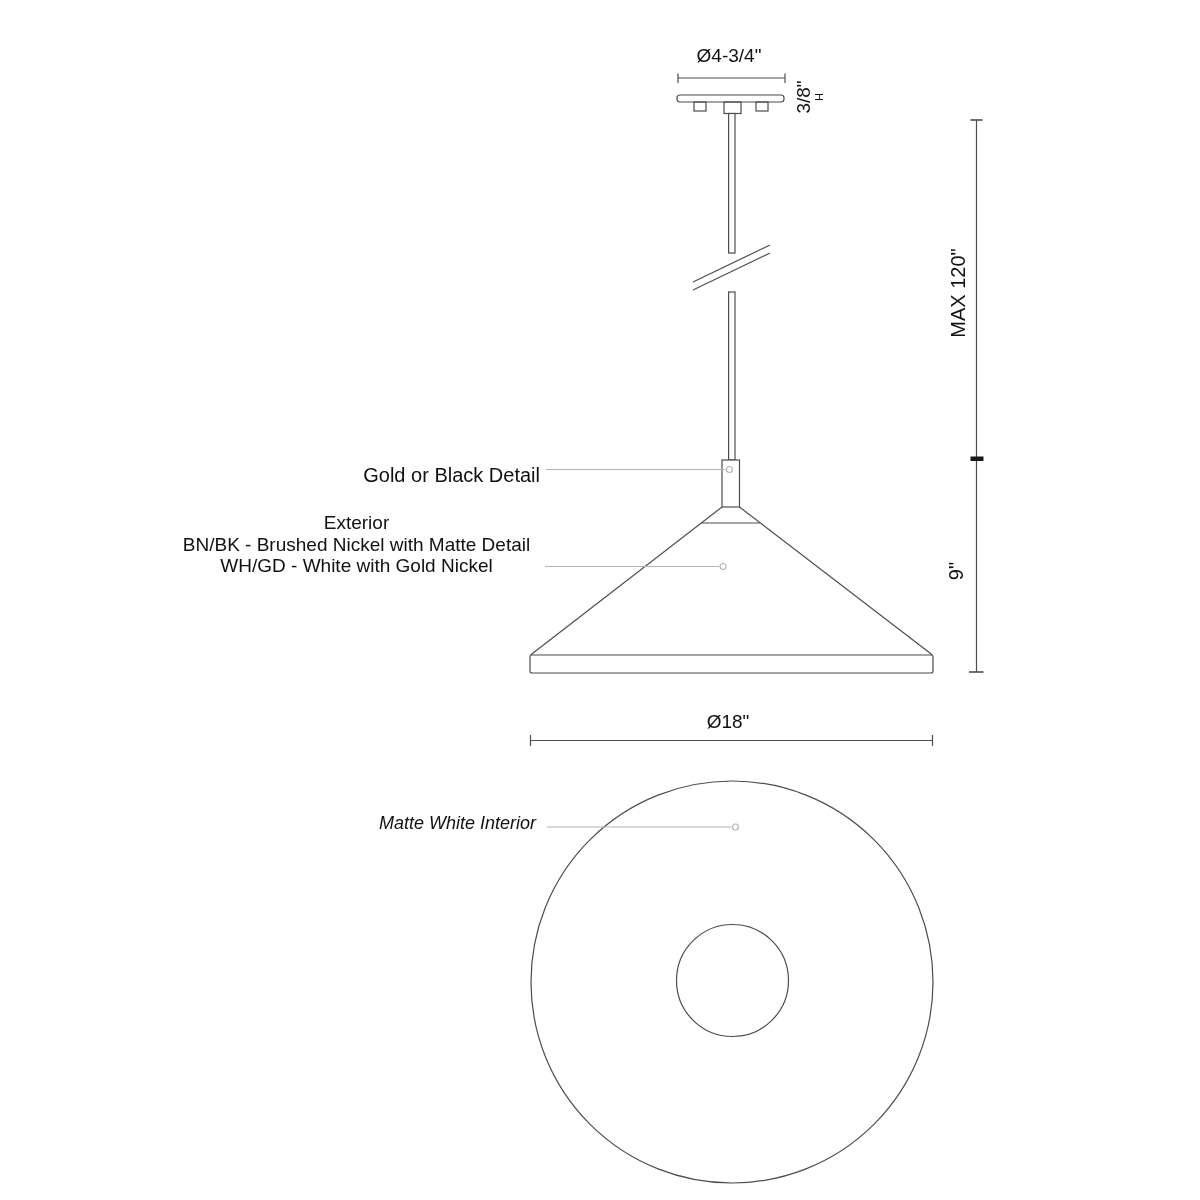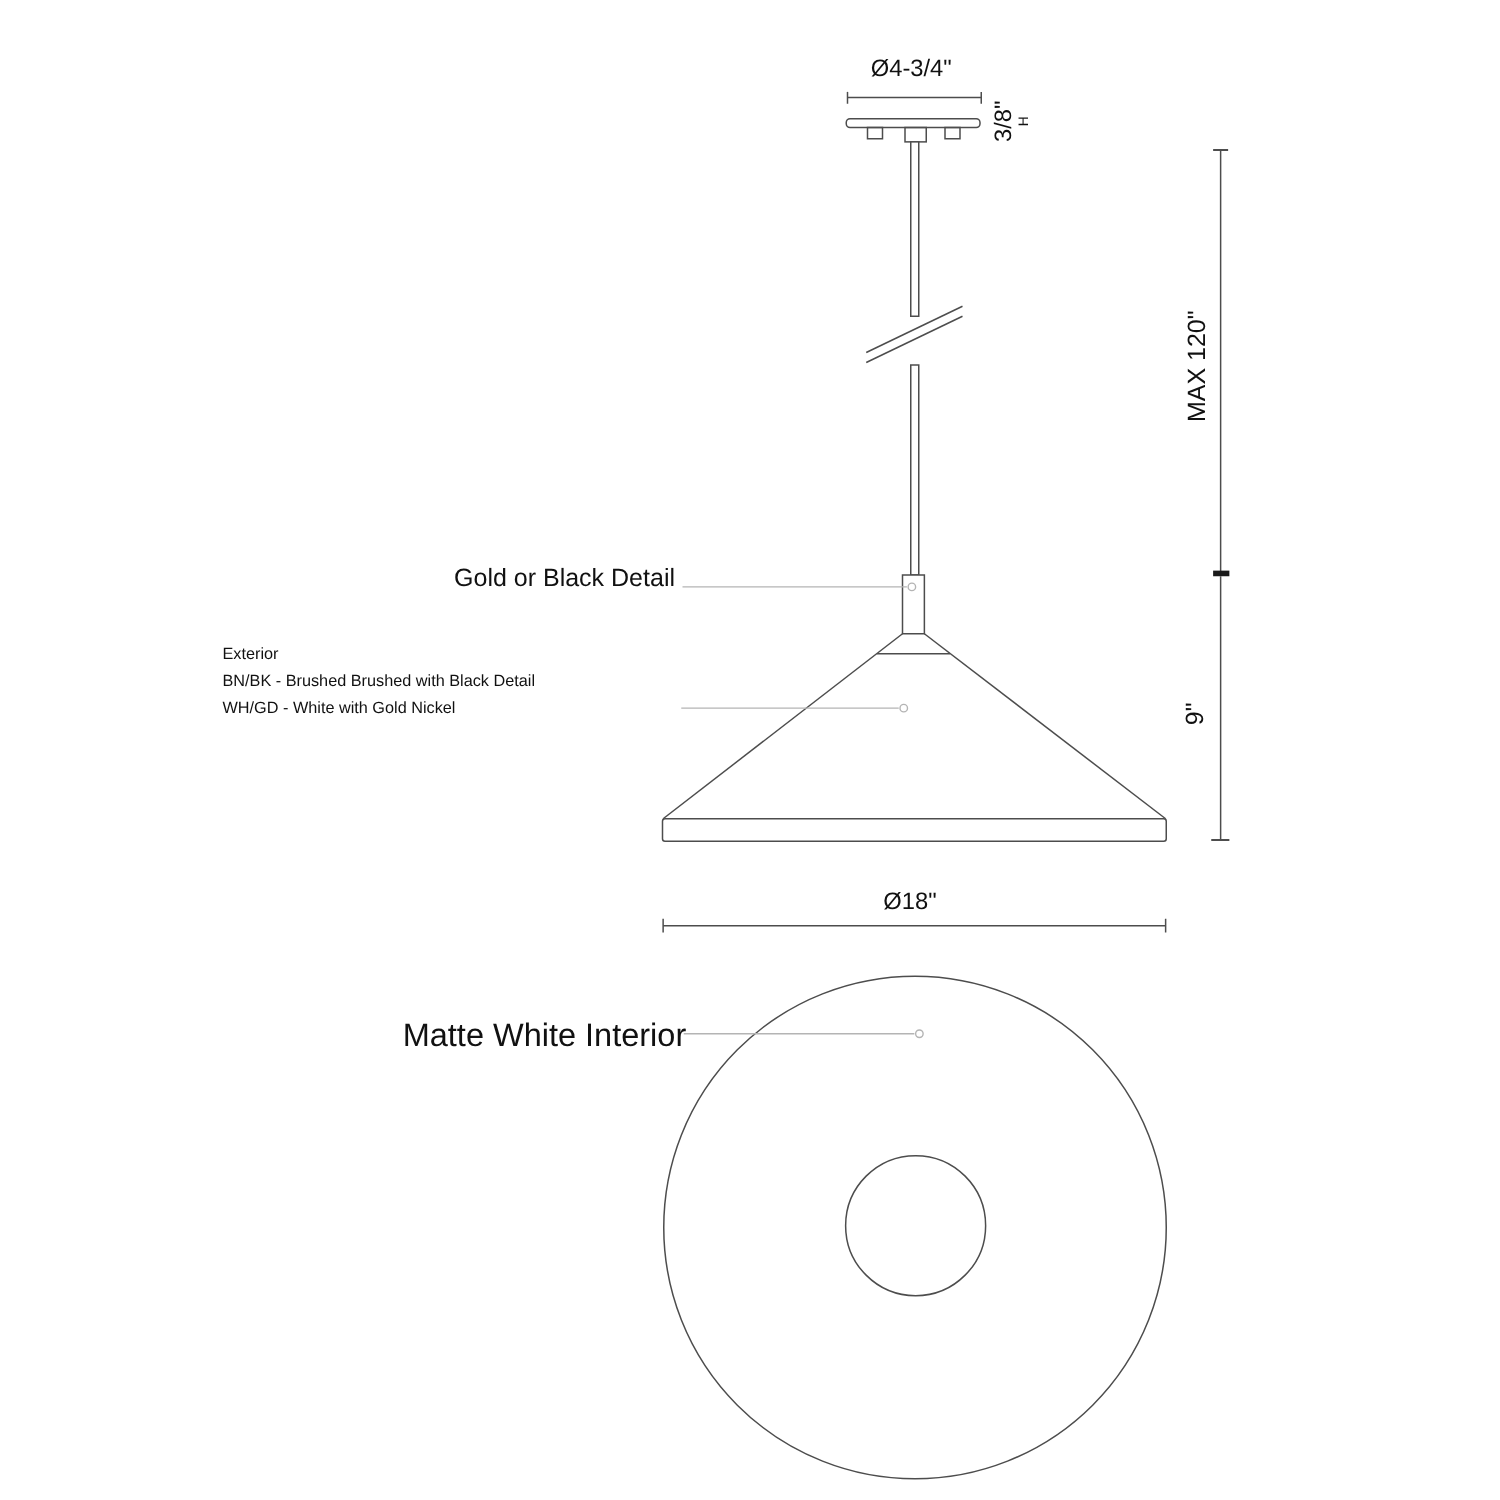--- a/index.html
+++ b/index.html
@@ -39,24 +39,24 @@
   .lbl-max-drop{
     left:898px;top:280px;width:120px;height:26px;
     display:flex;align-items:center;justify-content:center;
     transform:rotate(-90deg);font-size:20px;
   }
   .lbl-shade-h{
     left:934px;top:558px;width:44px;height:26px;
     display:flex;align-items:center;justify-content:center;
     transform:rotate(-90deg);font-size:20px;
   }
-  .lbl-detail{left:300px;top:452px;width:240px;text-align:right;font-size:20px;}
-  .exterior-block{left:178px;top:512px;width:357px;text-align:left;font-size:13px;line-height:21.6px;}
+  .lbl-detail{left:300px;top:464px;width:240px;text-align:right;font-size:20px;}
+  .exterior-block{left:178px;top:512px;width:357px;text-align:center;font-size:19px;line-height:21.6px;}
   .lbl-shade-dia{left:628px;top:711px;width:200px;text-align:center;font-size:19px;}
-  .lbl-interior{left:308px;top:813px;width:241px;text-align:right;font-size:26px;}
+  .lbl-interior{left:295px;top:813px;width:241px;text-align:right;font-size:18px;font-style:italic;}
 </style>
 </head>
 <body>
 
 <div class="canvas">
 
   <svg width="1200" height="1200" viewBox="0 0 1200 1200">
 
     <g>
       <rect class="stroke-fill" x="677" y="95" width="107" height="7" rx="3"></rect>
@@ -135,21 +135,21 @@
   </div>
 
   <div class="lbl lbl-shade-h">
     <span>9"</span>
   </div>
 
   <div class="lbl lbl-detail">Gold or Black Detail</div>
 
   <div class="lbl exterior-block">
     <div>Exterior</div>
-    <div>BN/BK - Brushed Brushed with Black Detail</div>
+    <div>BN/BK - Brushed Nickel with Matte Detail</div>
     <div>WH/GD - White with Gold Nickel</div>
   </div>
 
   <div class="lbl lbl-shade-dia">Ø18"</div>
 
   <div class="lbl lbl-interior">Matte White Interior</div>
 
 </div>
 
 </body></html>

